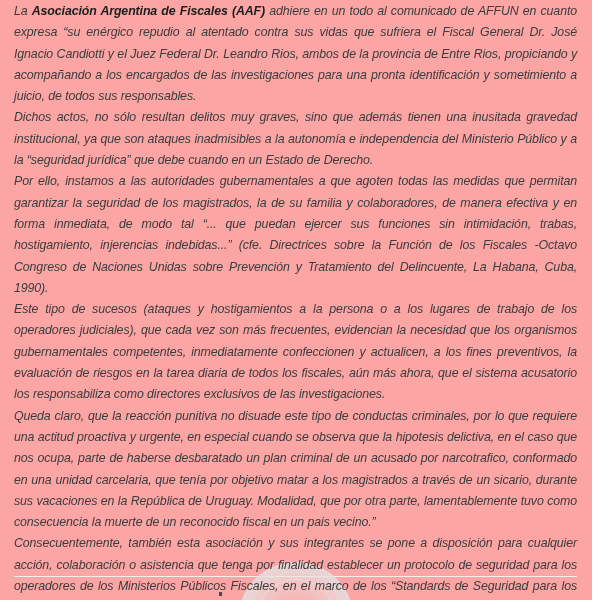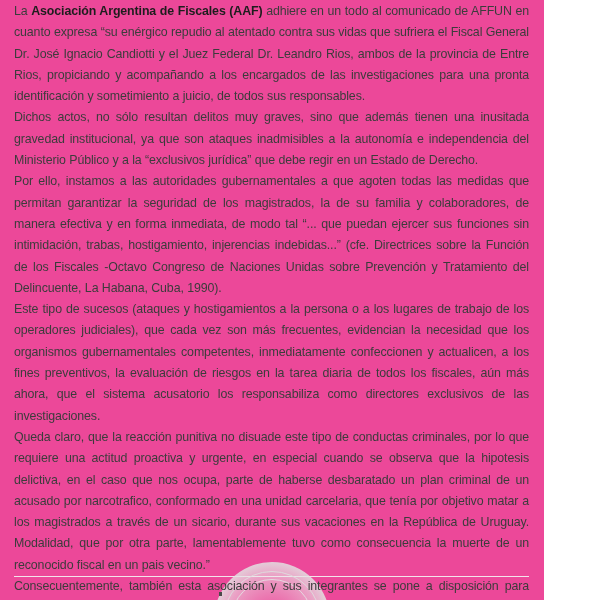--- a/index.html
+++ b/index.html
@@ -12,26 +12,27 @@
     height: 600px;
     overflow: hidden;
     font-family: "Liberation Sans", sans-serif;
     position: relative;
   }
 
   #doc-page {
     position: absolute;
     left: 0;
     top: 0;
-    width: 544px;
+    width: 592px;
     height: 600px;
-    background: #ec4899;
+    background: #fca5a5;
     box-sizing: border-box;
     padding: 1px 15px 0 14px;
     overflow: hidden;
+    font-style: italic;
   }
 
   .doc-body {
     position: relative;
     z-index: 2;
   }
 
   .para {
     margin: 0;
     padding: 0;
@@ -121,21 +122,21 @@
 
 <div id="doc-page">
 
   <div id="scan-band"></div>
   <div id="seal-watermark"></div>
 
   <div class="doc-body">
 
     <p class="para"><span>La </span><b class="strong">Asociación Argentina de Fiscales (AAF)</b><span> adhiere en un todo al comunicado de AFFUN en cuanto expresa “su enérgico repudio al atentado contra sus vidas que sufriera el Fiscal General Dr. José Ignacio Candiotti y el Juez Federal Dr. Leandro Rios, ambos de la provincia de Entre Rios, propiciando y acompañando a los encargados de las investigaciones para una pronta identificación y sometimiento a juicio, de todos sus responsables.</span></p>
 
-    <p class="para">Dichos actos, no sólo resultan delitos muy graves, sino que además tienen una inusitada gravedad institucional, ya que son ataques inadmisibles a la autonomía e independencia del Ministerio Público y a la “exclusivos jurídica” que debe regir en un Estado de Derecho.</p>
+    <p class="para">Dichos actos, no sólo resultan delitos muy graves, sino que además tienen una inusitada gravedad institucional, ya que son ataques inadmisibles a la autonomía e independencia del Ministerio Público y a la “seguridad jurídica” que debe cuando en un Estado de Derecho.</p>
 
     <p class="para">Por ello, instamos a las autoridades gubernamentales a que agoten todas las medidas que permitan garantizar la seguridad de los magistrados, la de su familia y colaboradores, de manera efectiva y en forma inmediata, de modo tal “... que puedan ejercer sus funciones sin intimidación, trabas, hostigamiento, injerencias indebidas...” (cfe. Directrices sobre la Función de los Fiscales -Octavo Congreso de Naciones Unidas sobre Prevención y Tratamiento del Delincuente, La Habana, Cuba, 1990).</p>
 
     <p class="para">Este tipo de sucesos (ataques y hostigamientos a la persona o a los lugares de trabajo de los operadores judiciales), que cada vez son más frecuentes, evidencian la necesidad que los organismos gubernamentales competentes, inmediatamente confeccionen y actualicen, a los fines preventivos, la evaluación de riesgos en la tarea diaria de todos los fiscales, aún más ahora, que el sistema acusatorio los responsabiliza como directores exclusivos de las investigaciones.</p>
 
     <p class="para">Queda claro, que la reacción punitiva no disuade este tipo de conductas criminales, por lo que requiere una actitud proactiva y urgente, en especial cuando se observa que la hipotesis delictiva, en el caso que nos ocupa, parte de haberse desbaratado un plan criminal de un acusado por narcotrafico, conformado en una unidad carcelaria, que tenía por objetivo matar a los magistrados a través de un sicario, durante sus vacaciones en la República de Uruguay. Modalidad, que por otra parte, lamentablemente tuvo como consecuencia la muerte de un reconocido fiscal en un pais vecino.”</p>
 
     <p class="para">Consecuentemente, también esta asociación y sus integrantes se pone a disposición para cualquier acción, colaboración o asistencia que tenga por finalidad establecer un protocolo de seguridad para los operadores de los Ministerios Públicos Fiscales, en el marco de los “Standards de Seguridad para los Fiscales y sus familiares”, que inicialmente fueron aprobados en la reunión llevada a cabo en la ciudad de Helsinski, Finlandia, el 1 de marzo de 2008 por la Asociación Internacional de Fiscales (IAP), y que luego fueron actualizados y adecuados para la region por la Asociación Interamericana de Ministerios Públicos (AIAMP) y la Federación Latinoamericana de Fiscales (FLF).</p>
 
   </div>

